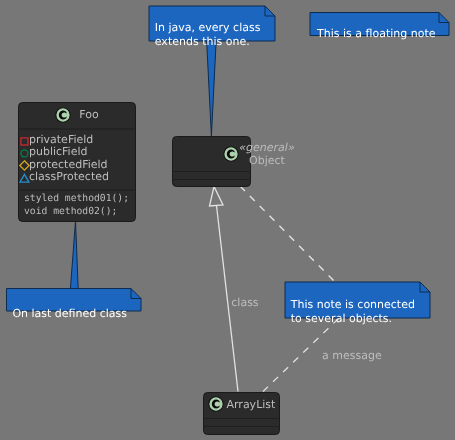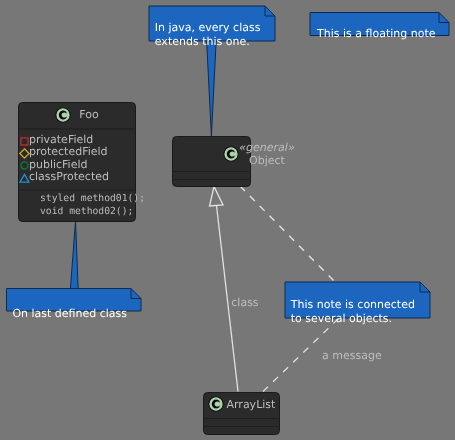--- a/index.html
+++ b/index.html
@@ -11,21 +11,21 @@
 
   .cbox{position:absolute;box-sizing:border-box;color:#BDBDBD;}
   .chead{display:flex;align-items:center;justify-content:center;}
   .cicon{flex:0 0 auto;}
   .cname{font-size:11px;color:#BDBDBD;}
   .stereo{font-style:italic;font-size:11px;color:#BDBDBD;}
 
   .attrs{font-size:11px;line-height:12.4px;color:#BDBDBD;padding-left:0;}
   .attr{display:flex;align-items:center;height:12.4px;}
   .attr .mk{width:11px;height:13px;flex:0 0 11px;display:block;overflow:visible;}
-  .meths{font-family:"DejaVu Sans Mono",monospace;font-size:9.7px;line-height:13px;color:#BDBDBD;padding-left:22px;}
+  .meths{font-family:"DejaVu Sans Mono",monospace;font-size:9.7px;line-height:13px;color:#BDBDBD;padding-left:6px;}
 
   .notetext{position:absolute;color:#FFFFFF;font-size:11px;line-height:14px;white-space:pre;margin-top:10px;}
   .edgelabel{position:absolute;color:#BDBDBD;font-size:11px;white-space:pre;}
 </style>
 </head>
 <body>
 
 <div id="stage">
 
   <svg id="edges" viewBox="0 0 455 440">
@@ -84,29 +84,29 @@
     </div>
     <div class="attrs" style="position:absolute;left:0;top:32px;width:118px;">
       <div class="attr">
         <svg class="mk" viewBox="0 0 11 13">
             <rect x="2.9" y="3.9" width="7.1" height="7.1" fill="none" stroke="#C82930" stroke-width="1.3"></rect>
           </svg>
         <span>privateField</span>
       </div>
       <div class="attr">
         <svg class="mk" viewBox="0 0 11 13">
+            <circle cx="6.45" cy="7.45" r="3.5" fill="none" stroke="#038048" stroke-width="1.3"></circle>
+          </svg>
+        <span>publicField</span>
+      </div>
+      <div class="attr">
+        <svg class="mk" viewBox="0 0 11 13">
             <path d="M 6.45 2.8 L 11.1 7.45 L 6.45 12.1 L 1.8 7.45 Z" fill="none" stroke="#D6A81C" stroke-width="1.3"></path>
           </svg>
         <span>protectedField</span>
-      </div>
-      <div class="attr">
-        <svg class="mk" viewBox="0 0 11 13">
-            <circle cx="6.45" cy="7.45" r="3.5" fill="none" stroke="#038048" stroke-width="1.3"></circle>
-          </svg>
-        <span>publicField</span>
       </div>
       <div class="attr">
         <svg class="mk" viewBox="0 0 11 13">
             <path d="M 6.45 3.4 L 10.9 11.2 L 2.0 11.2 Z" fill="none" stroke="#1E90D4" stroke-width="1.3"></path>
           </svg>
         <span>classProtected</span>
       </div>
     </div>
     <div class="meths" style="position:absolute;left:0;top:90px;width:118px;">
       <div>styled method01();</div>

